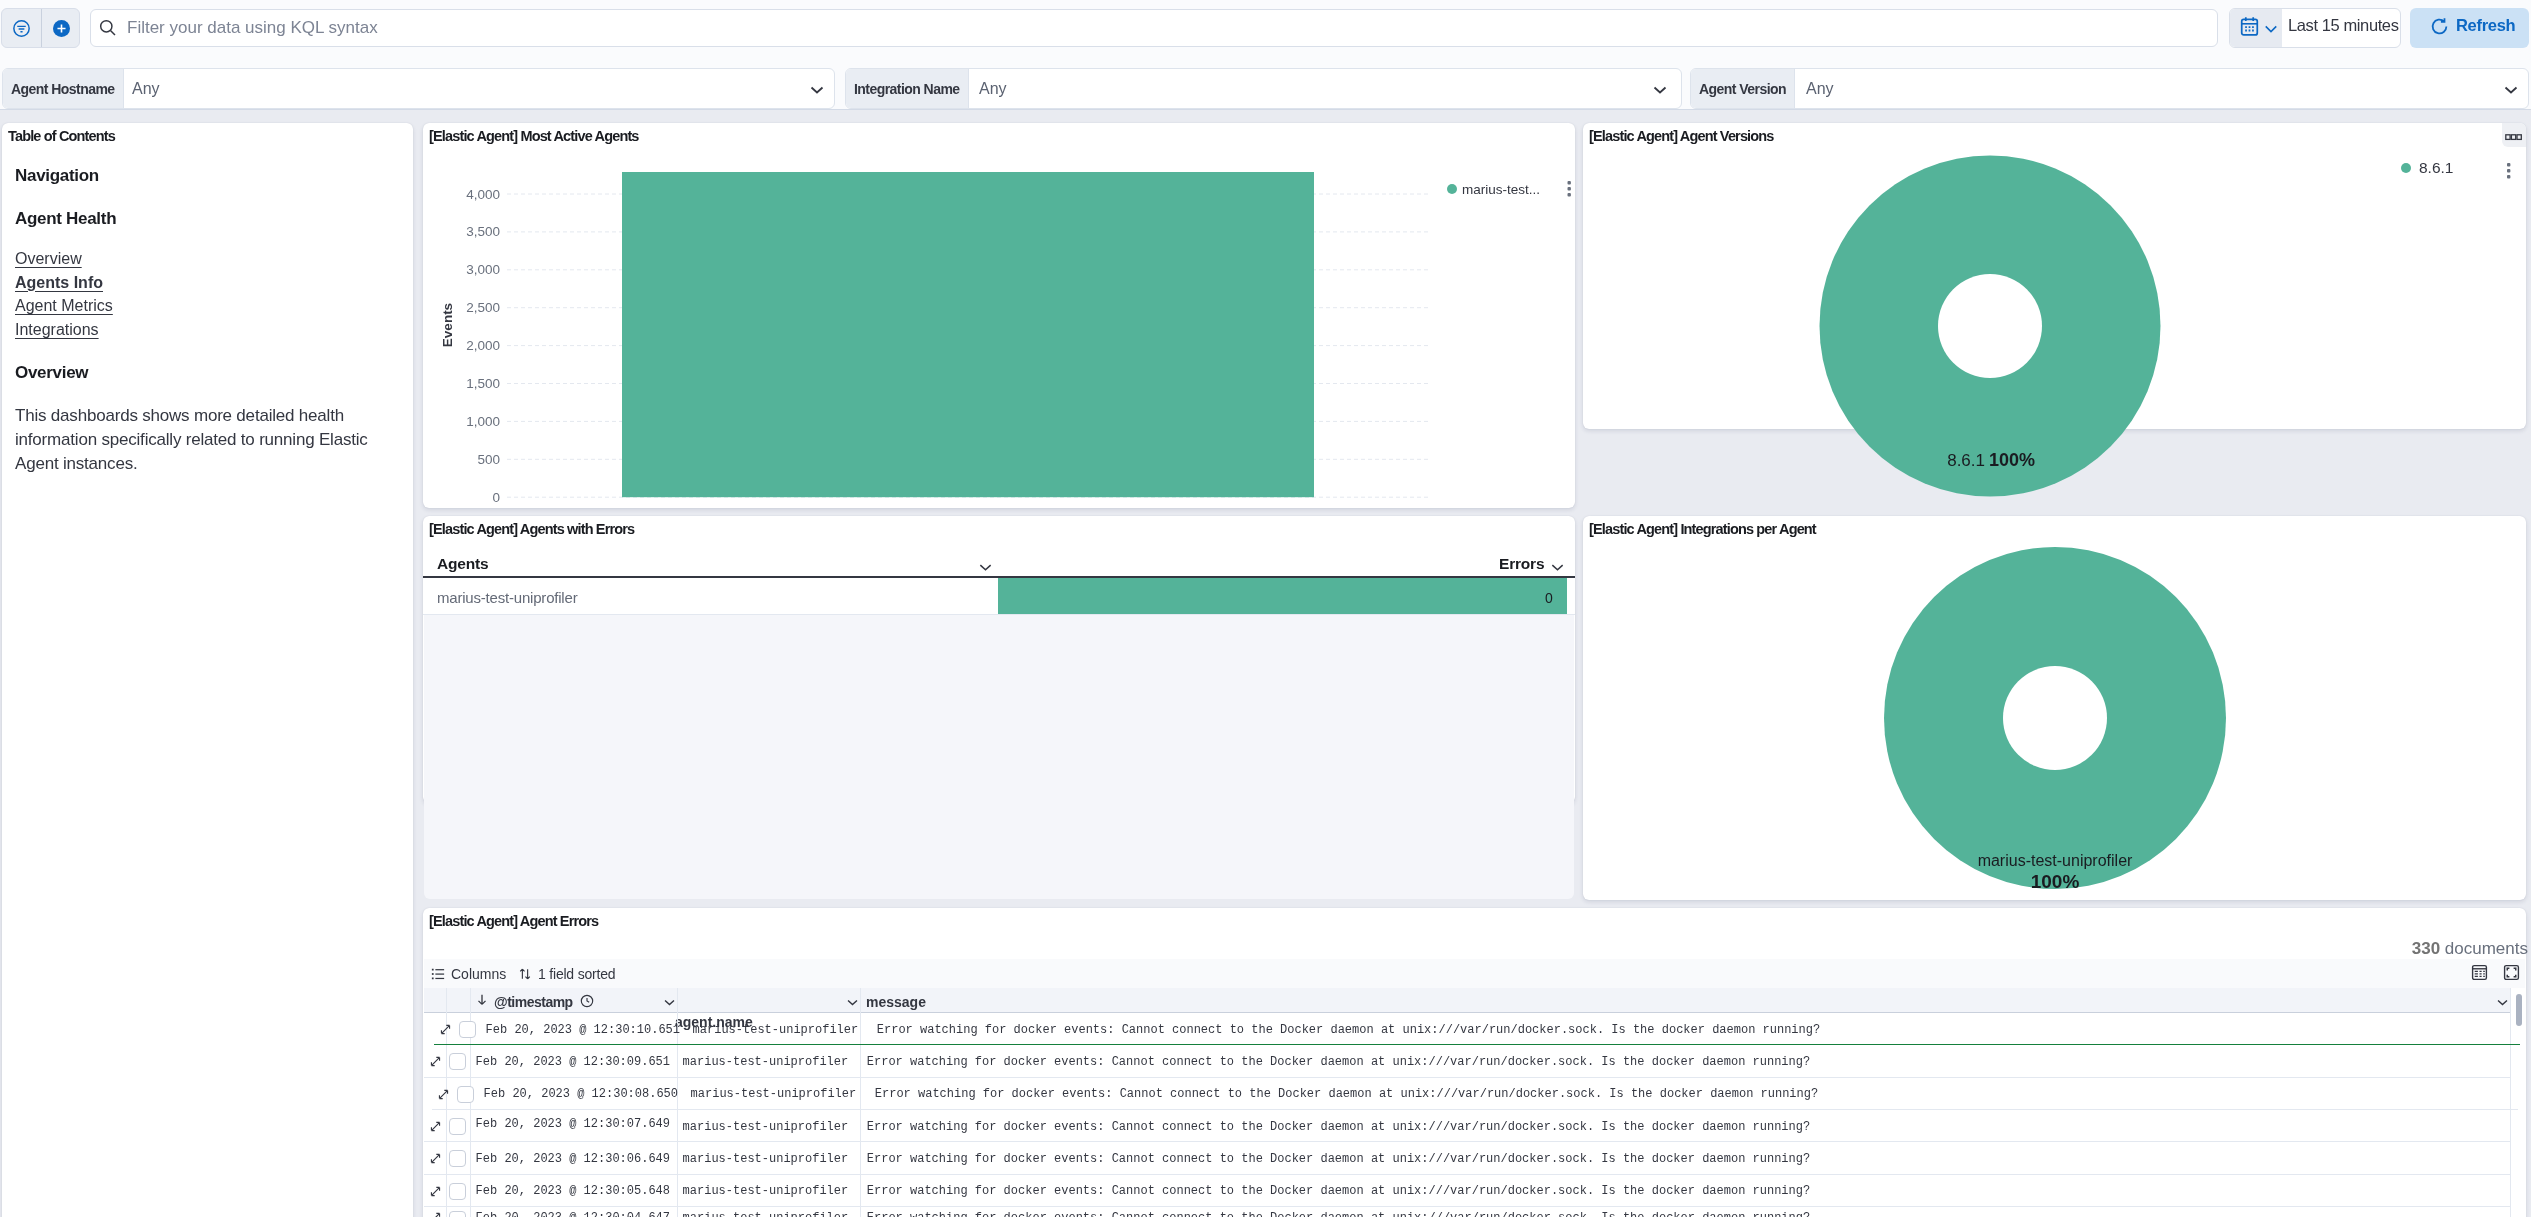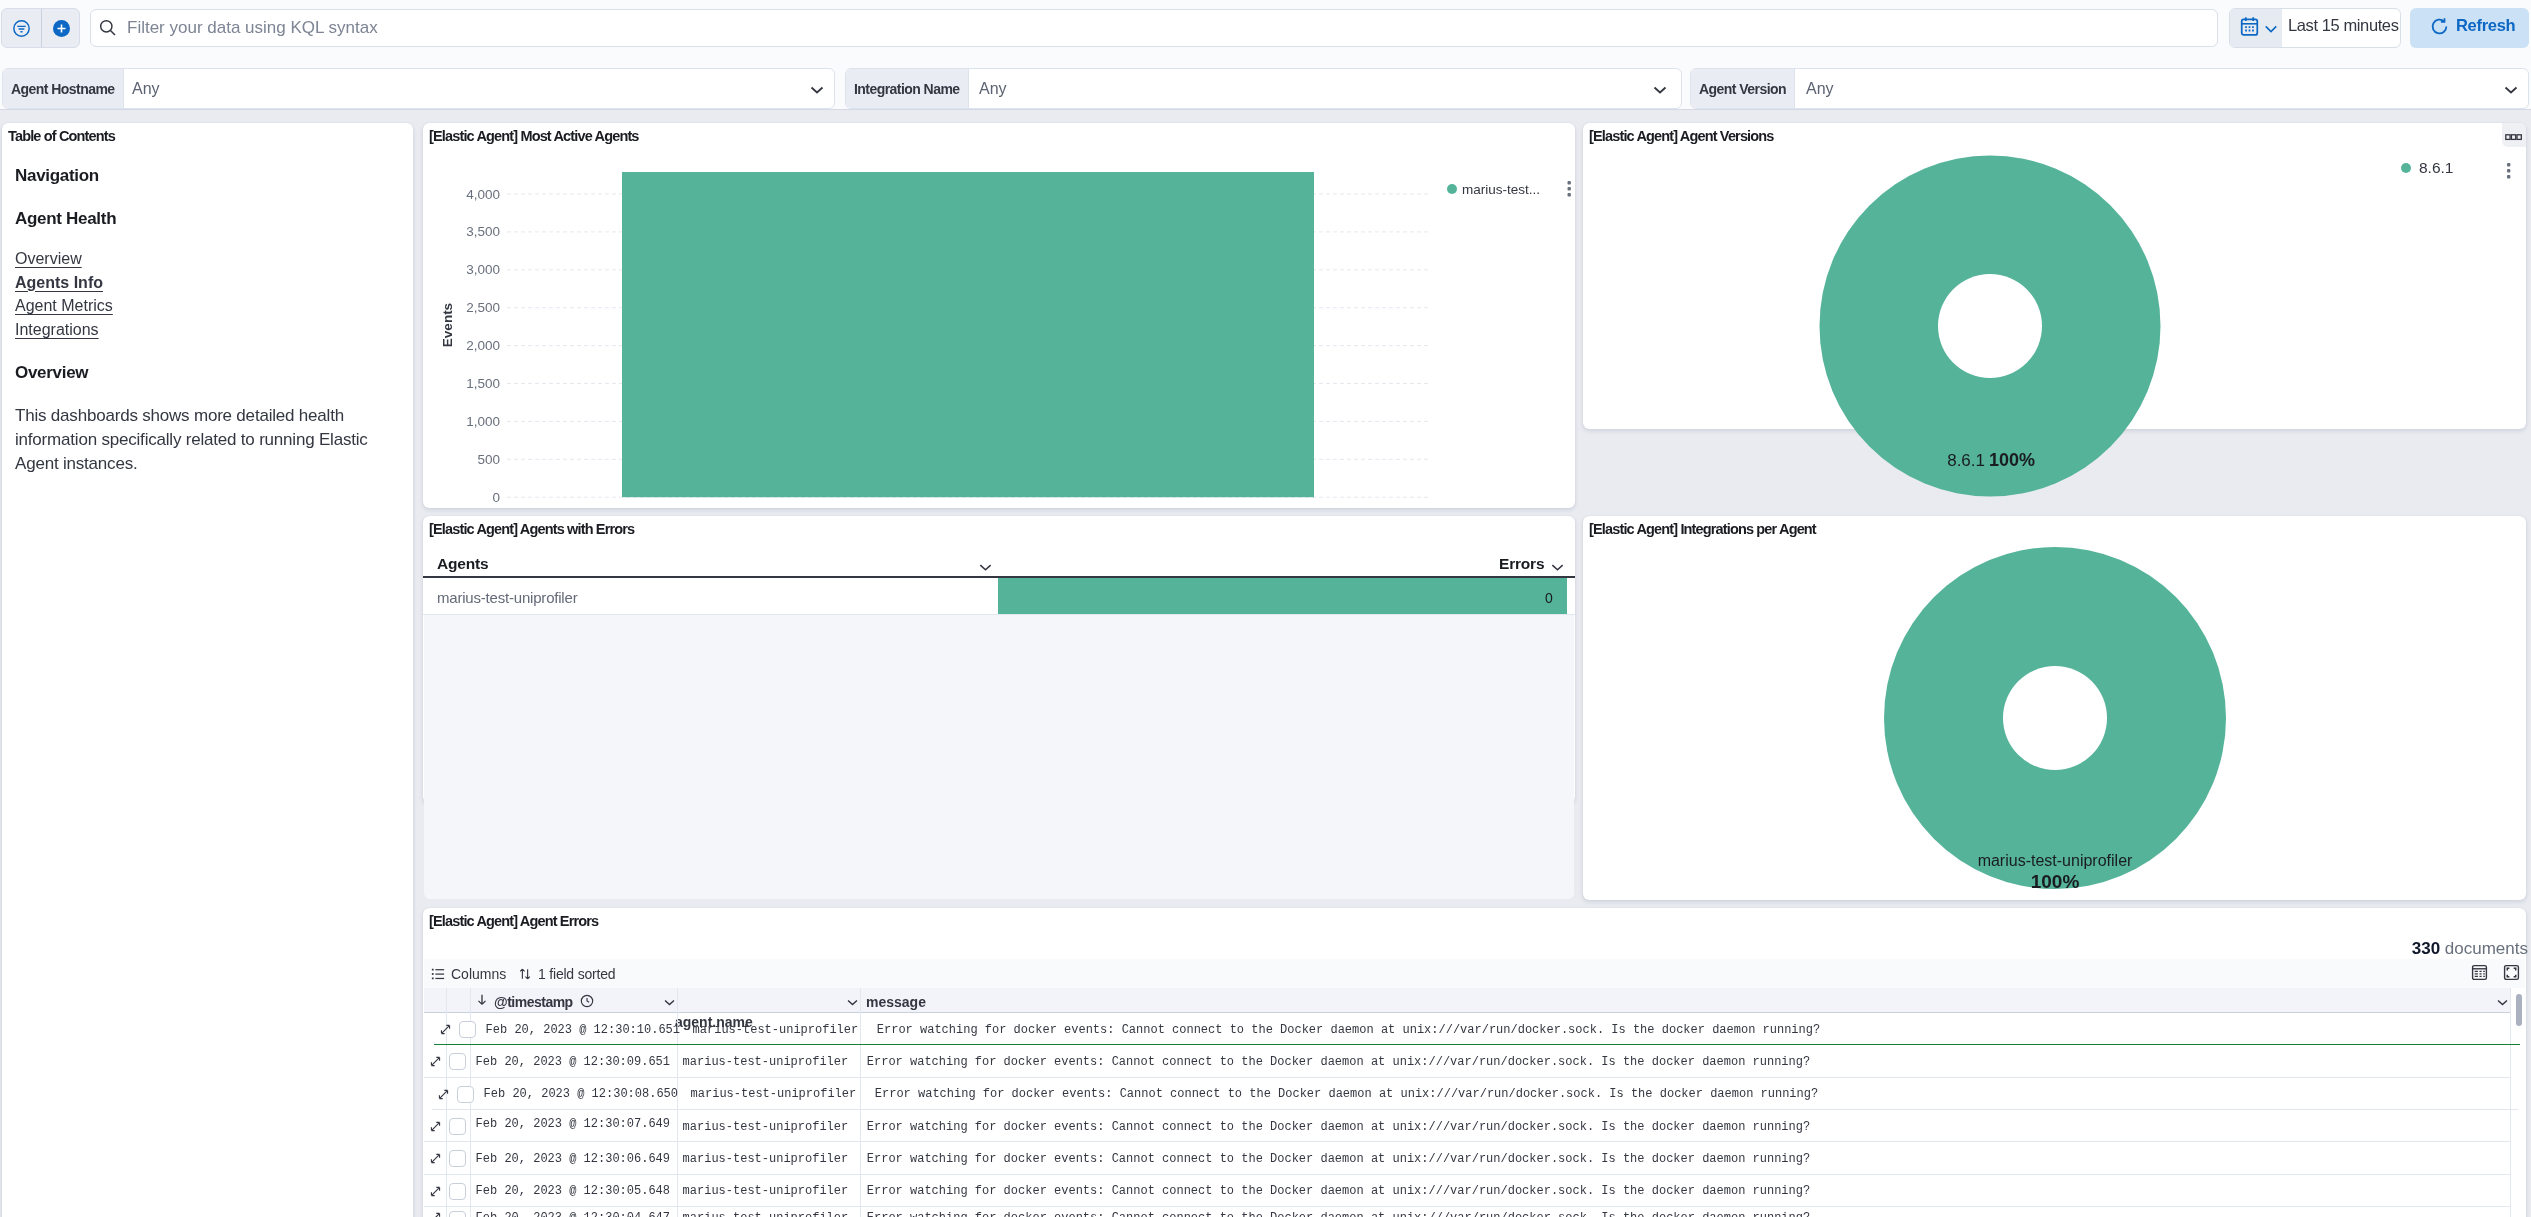--- a/index.html
+++ b/index.html
@@ -206,21 +206,21 @@
   <svg class="abs" style="left:0; top:0;" width="943" height="389" viewBox="0 0 943 389">
     <circle cx="472" cy="202" r="171" fill="#54b399"></circle>
     <circle cx="472" cy="202" r="52" fill="#fff"></circle>
     <text x="472" y="350" font-size="16" fill="#1a1c21" text-anchor="middle">marius-test-uniprofiler</text>
     <text x="472" y="372" font-size="19" font-weight="bold" fill="#1a1c21" text-anchor="middle">100%</text>
   </svg>
 </div>
 
 <div id="ae" class="panel" style="left:423px; top:908px; width:2103px; height:315px; border-radius:6px 6px 0 0;">
   <div class="ptitle">[Elastic Agent] Agent Errors</div>
-  <div class="abs" style="right:-2px; top:31px; font-size:17px; color:#69707d;"><b style="color:#0f172a;">330</b> documents</div>
+  <div class="abs" style="right:-2px; top:31px; font-size:17px; color:#69707d;"><b style="color:#737373;">330</b> documents</div>
 
   <div class="abs" style="left:1px; top:51px; width:2101px; height:29px; background:#f9fafc;"></div>
   <svg class="abs" style="left:8px; top:59px;" width="14" height="14" viewBox="0 0 16 16">
       <g fill="#343741">
         <rect x="1" y="2" width="2" height="2"></rect>
         <rect x="1" y="7" width="2" height="2"></rect>
         <rect x="1" y="12" width="2" height="2"></rect>
         <rect x="5" y="2.4" width="10" height="1.4"></rect>
         <rect x="5" y="7.4" width="10" height="1.4"></rect>
         <rect x="5" y="12.4" width="10" height="1.4"></rect>

